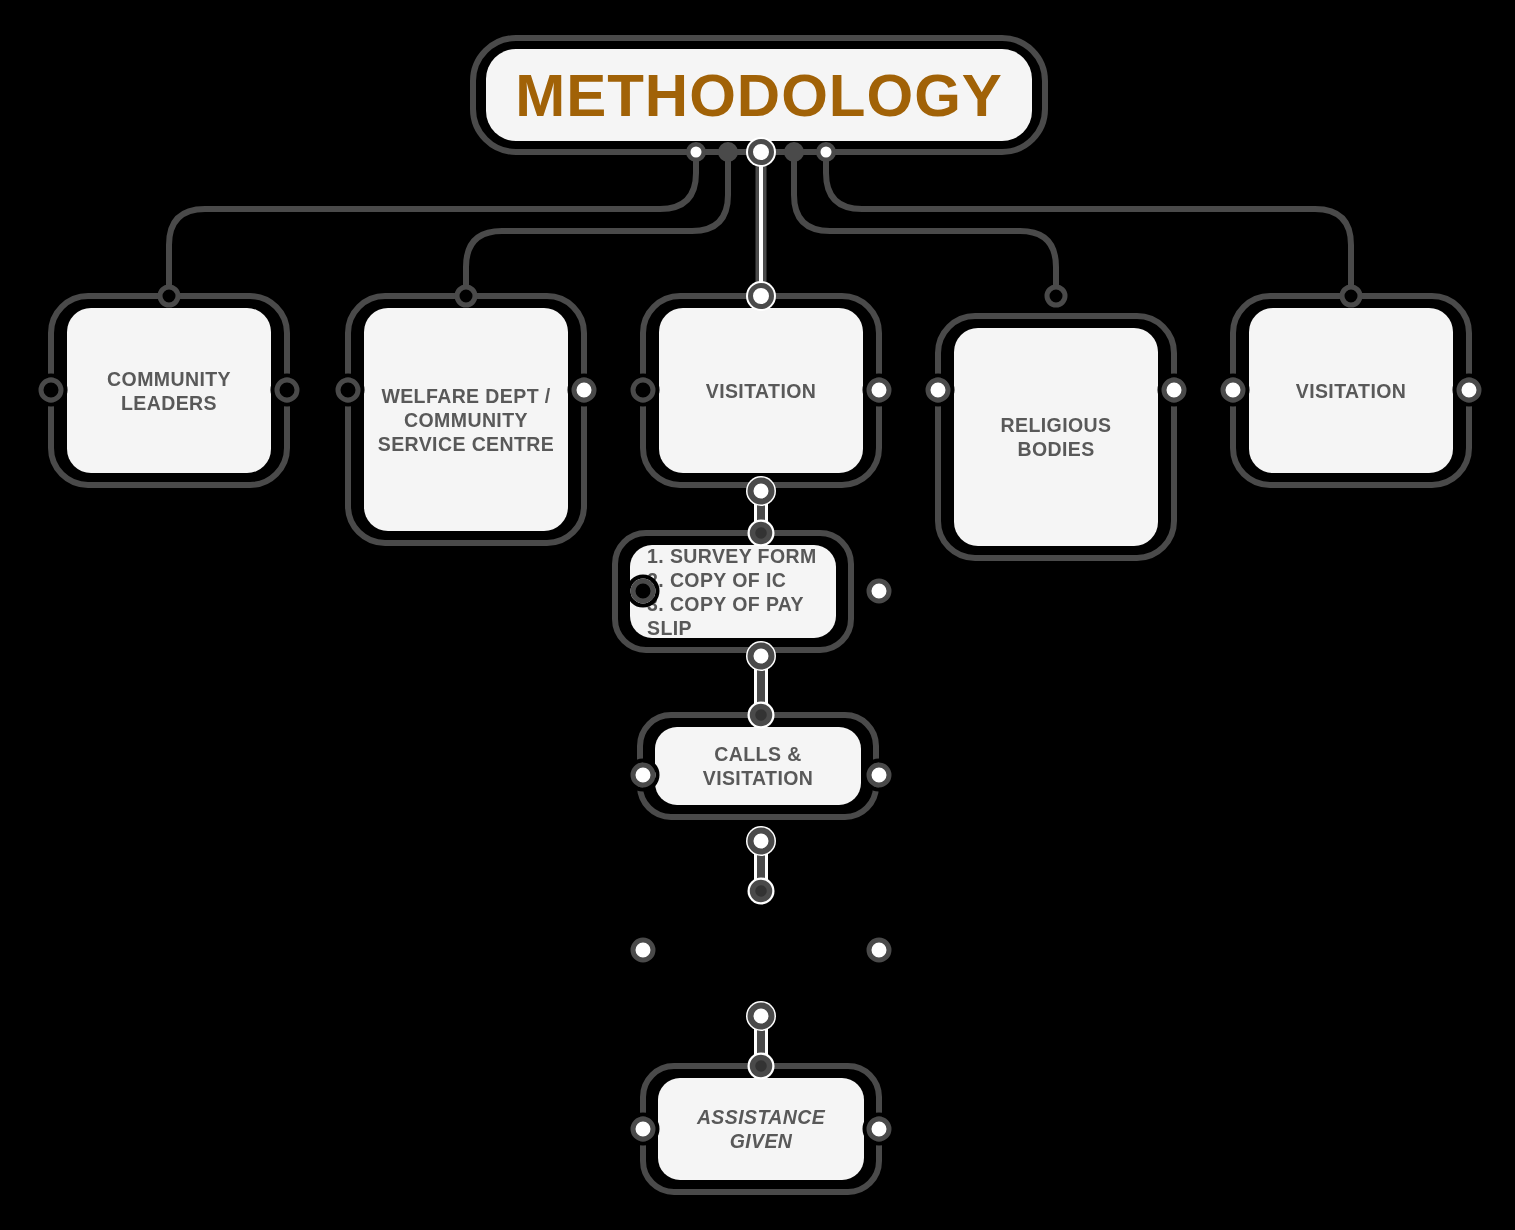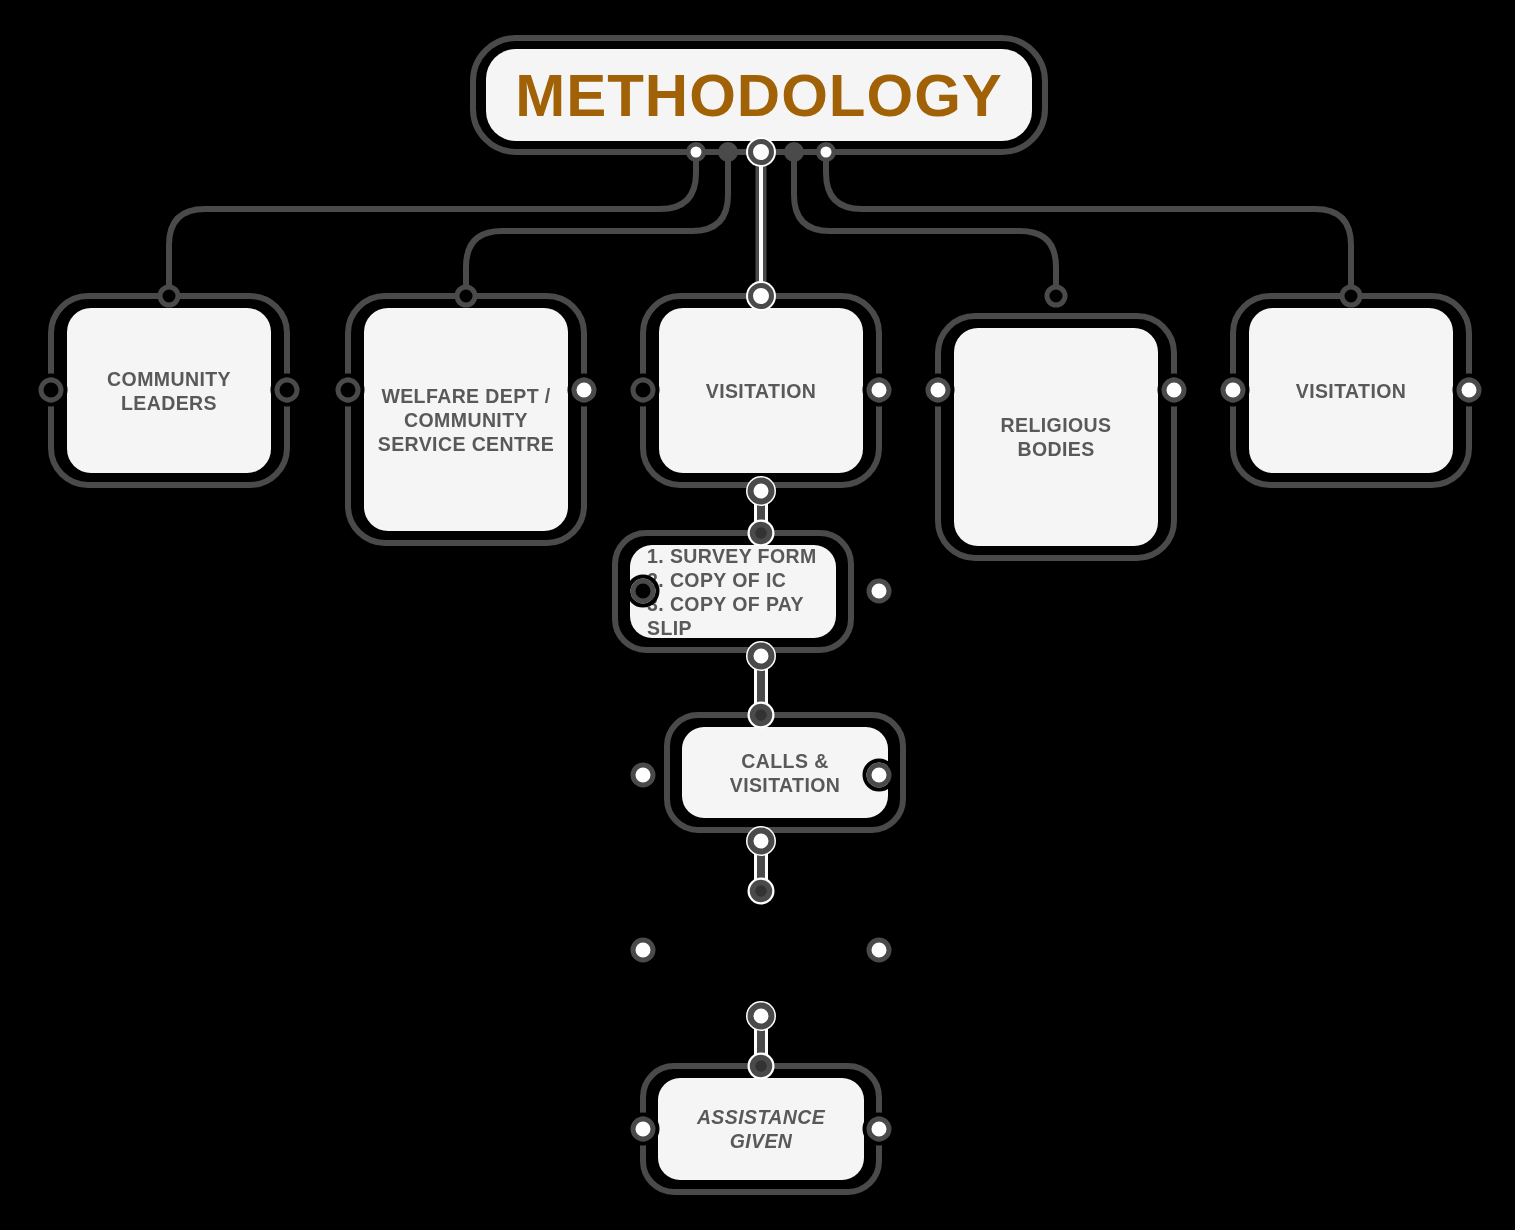--- a/index.html
+++ b/index.html
@@ -80,21 +80,21 @@
   </div>
 
   <div class="node chain-node" style="left:612px;top:530px;width:242px;height:123px;">
     <div class="node-fill align-left">
       <div class="node-label left">1. SURVEY FORM
 2. COPY OF IC
 3. COPY OF PAY SLIP</div>
     </div>
   </div>
 
-  <div class="node chain-node" style="left:664px;top:712px;width:242px;height:121px;">
+  <div class="node chain-node" style="left:637px;top:712px;width:242px;height:108px;">
     <div class="node-fill">
       <div class="node-label">CALLS &amp;
 VISITATION</div>
     </div>
   </div>
 
 
   <div class="node chain-node" style="left:640px;top:1063px;width:242px;height:132px;font-style:italic;">
     <div class="node-fill">
       <div class="node-label">ASSISTANCE

